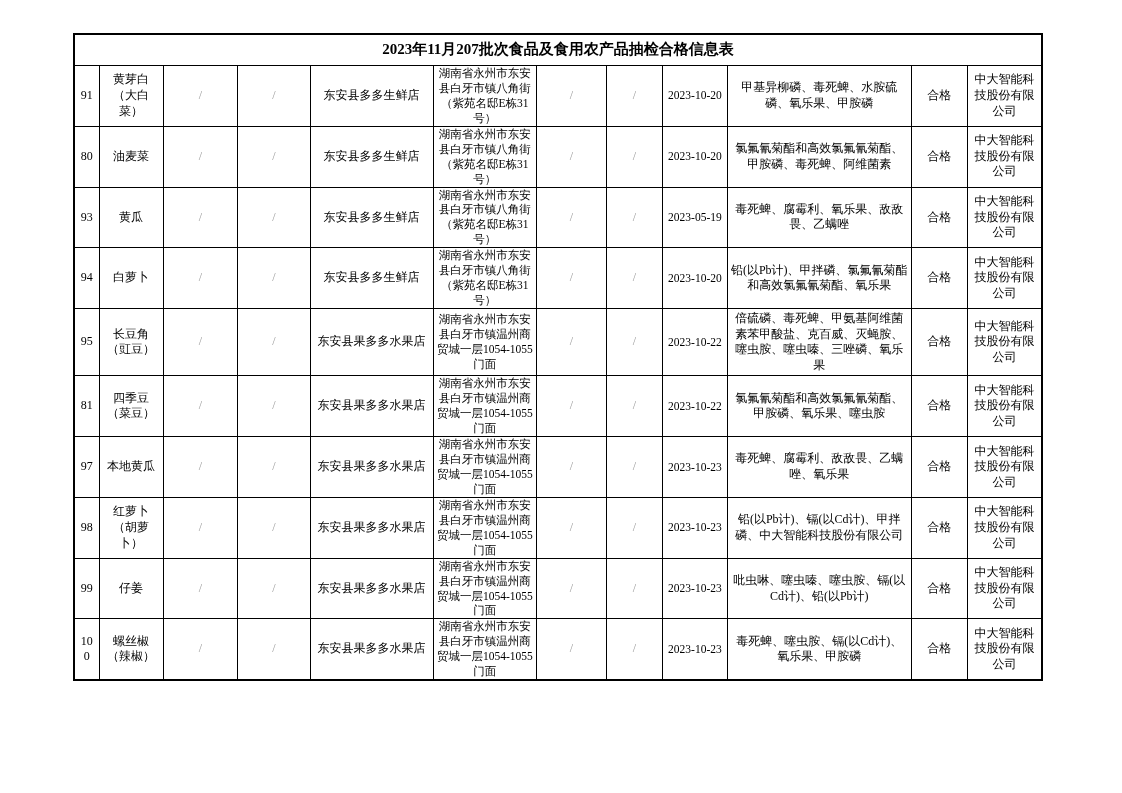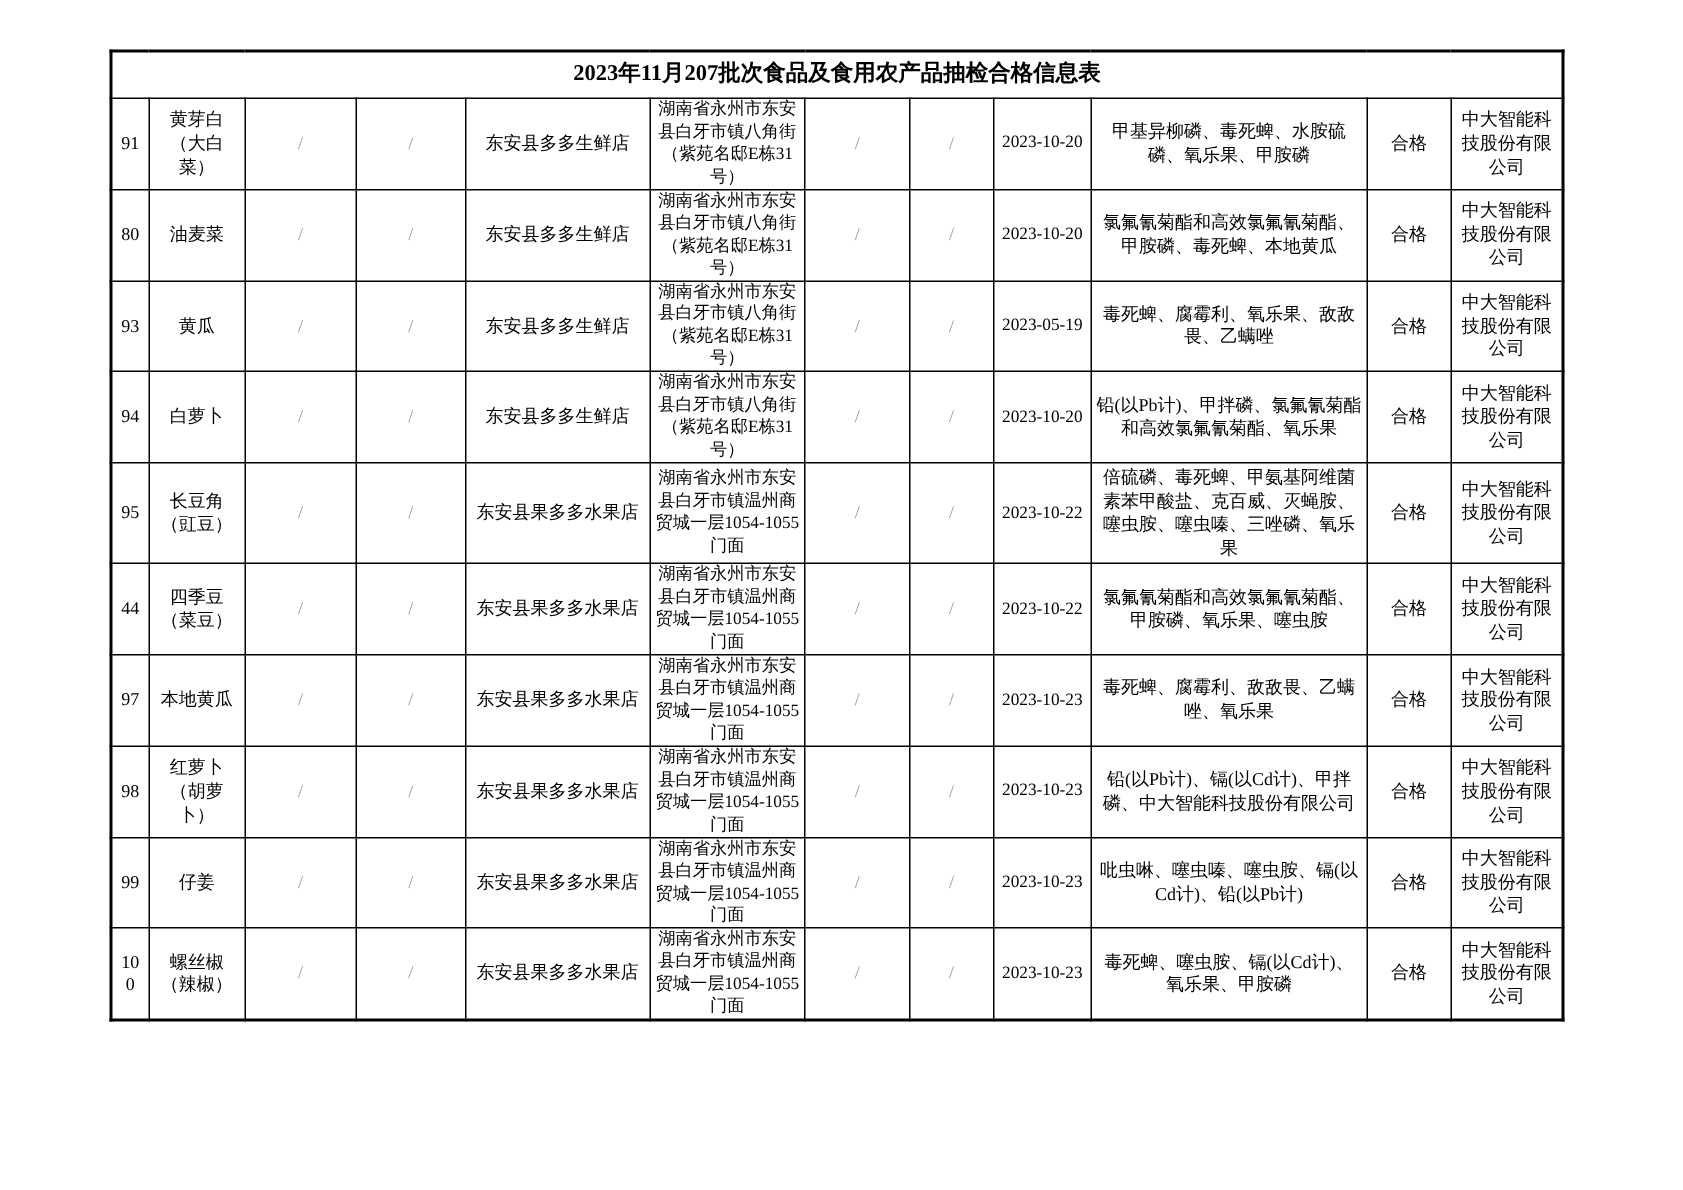--- a/index.html
+++ b/index.html
@@ -86,21 +86,21 @@
       <tr>
         <td>80</td>
         <td>油麦菜</td>
         <td class="slash">/</td>
         <td class="slash">/</td>
         <td>东安县多多生鲜店</td>
         <td class="c-addr">湖南省永州市东安县白牙市镇八角街（紫苑名邸E栋31号）</td>
         <td class="slash">/</td>
         <td class="slash">/</td>
         <td class="c-date">2023-10-20</td>
-        <td class="c-items">氯氟氰菊酯和高效氯氟氰菊酯、甲胺磷、毒死蜱、本地黄瓜</td>
+        <td class="c-items">氯氟氰菊酯和高效氯氟氰菊酯、甲胺磷、毒死蜱、阿维菌素</td>
         <td>合格</td>
         <td>中大智能科技股份有限公司</td>
       </tr>
       <tr>
         <td>93</td>
         <td>黄瓜</td>
         <td class="slash">/</td>
         <td class="slash">/</td>
         <td>东安县多多生鲜店</td>
         <td class="c-addr">湖南省永州市东安县白牙市镇八角街（紫苑名邸E栋31号）</td>
@@ -133,21 +133,21 @@
         <td>东安县果多多水果店</td>
         <td class="c-addr">湖南省永州市东安县白牙市镇温州商贸城一层1054-1055门面</td>
         <td class="slash">/</td>
         <td class="slash">/</td>
         <td class="c-date">2023-10-22</td>
         <td class="c-items">倍硫磷、毒死蜱、甲氨基阿维菌素苯甲酸盐、克百威、灭蝇胺、噻虫胺、噻虫嗪、三唑磷、氧乐果</td>
         <td>合格</td>
         <td>中大智能科技股份有限公司</td>
       </tr>
       <tr>
-        <td>44</td>
+        <td>81</td>
         <td>四季豆（菜豆）</td>
         <td class="slash">/</td>
         <td class="slash">/</td>
         <td>东安县果多多水果店</td>
         <td class="c-addr">湖南省永州市东安县白牙市镇温州商贸城一层1054-1055门面</td>
         <td class="slash">/</td>
         <td class="slash">/</td>
         <td class="c-date">2023-10-22</td>
         <td class="c-items">氯氟氰菊酯和高效氯氟氰菊酯、甲胺磷、氧乐果、噻虫胺</td>
         <td>合格</td>

